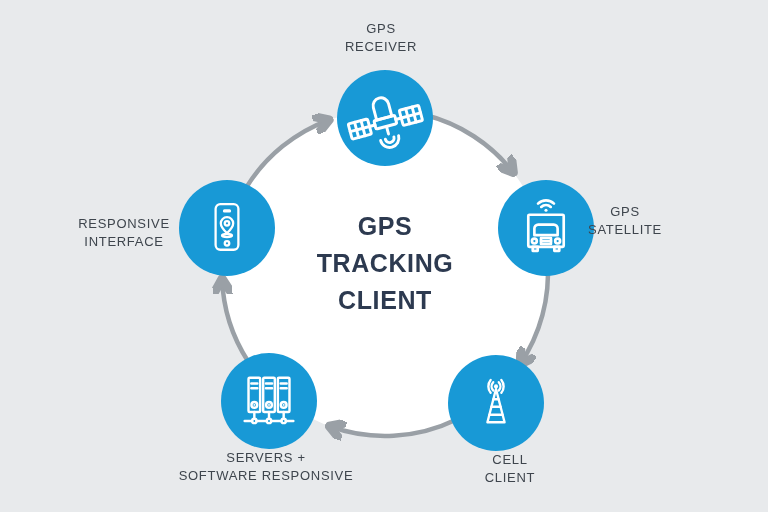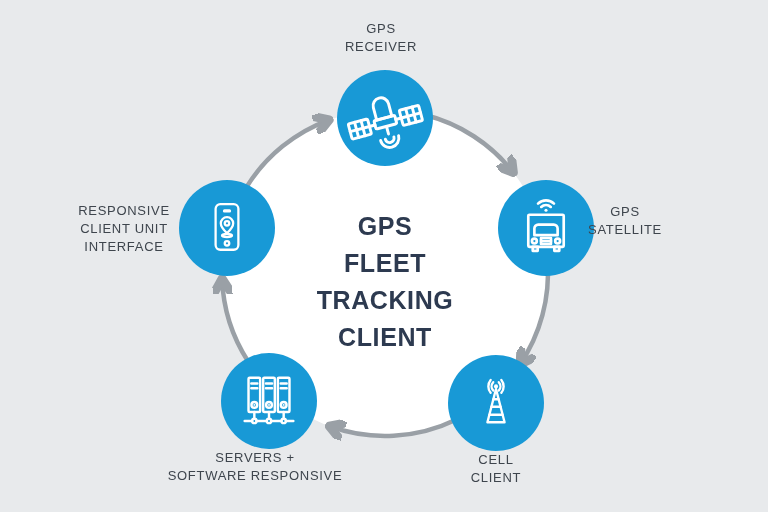--- a/index.html
+++ b/index.html
@@ -50,21 +50,20 @@
     </defs>
     <path d="M246.8,186.6 A163,163 0 0 1 329.3,119.8" marker-end="url(#arrowhead)"></path>
     <path d="M424.4,114.8 A163,163 0 0 1 513.4,172.6" marker-end="url(#arrowhead)"></path>
     <path d="M547.6,261.6 A163,163 0 0 1 520.1,364.1" marker-end="url(#arrowhead)"></path>
     <path d="M456.5,419.5 A163,163 0 0 1 329.3,426.2" marker-end="url(#arrowhead)"></path>
     <path d="M248.3,361.8 A163,163 0 0 1 222.1,278.7" marker-end="url(#arrowhead)"></path>
   </svg>
 
   <div class="diagram-title">
     <div>GPS</div>
-    <div>FLEET</div>
     <div>TRACKING</div>
     <div>CLIENT</div>
   </div>
 
   <div class="node-circle" style="left:337px;top:70px">
     <svg class="icon" width="80" height="80" viewBox="0 0 56 56" style="--sw:2.05">
       <g transform="rotate(-15 28 30)">
         <path d="M22.5,28 V19 a5.5,5.5 0 0 1 11,0 V28 Z"></path>
         <rect x="20.5" y="28" width="15" height="6" rx="1"></rect>
         <path d="M28,34 V39.5"></path>
@@ -107,21 +106,21 @@
     <svg class="icon" width="60" height="60" viewBox="0 0 56 56" style="--sw:2.2">
       <circle class="fill" cx="28" cy="12.5" r="1.9"></circle>
       <path d="M28,15 L20,46 L36,46 Z"></path>
       <path d="M25.6,24.5 H30.4 M23.8,31.5 H32.2 M21.9,39 H34.1"></path>
       <path d="M23,6.5 a9.5,9.5 0 0 0 0,12"></path>
       <path d="M25.4,8.6 a5.8,5.8 0 0 0 0,7.8"></path>
       <path d="M33,6.5 a9.5,9.5 0 0 1 0,12"></path>
       <path d="M30.6,8.6 a5.8,5.8 0 0 1 0,7.8"></path>
     </svg>
   </div>
-  <div class="node-label" style="left:496px;top:451px">
+  <div class="node-label" style="left:510px;top:451px">
     <div>CELL</div>
     <div>CLIENT</div>
   </div>
 
   <div class="node-circle" style="left:221px;top:353px">
     <svg class="icon" width="62" height="62" viewBox="0 0 56 56" style="--sw:2.2">
       <rect x="9.5" y="7" width="10.5" height="31" rx="1"></rect>
       <rect x="22.75" y="7" width="10.5" height="31" rx="1"></rect>
       <rect x="36" y="7" width="10.5" height="31" rx="1"></rect>
       <path d="M12,12.2 H17.5 M12,16.4 H17.5"></path>
@@ -133,34 +132,33 @@
         <circle class="fill" cx="28" cy="31.5" r="0.9"></circle>
       <circle cx="41.25" cy="31.5" r="2.6"></circle>
         <circle class="fill" cx="41.25" cy="31.5" r="0.9"></circle>
       <path d="M14.75,38 V44 M28,38 V44 M41.25,38 V44"></path>
       <circle cx="14.75" cy="46" r="2"></circle>
       <circle cx="28" cy="46" r="2"></circle>
       <circle cx="41.25" cy="46" r="2"></circle>
       <path d="M6,46 H12.75 M16.75,46 H26 M30,46 H39.25 M43.25,46 H50"></path>
     </svg>
   </div>
-  <div class="node-label" style="left:255px;top:449px">
+  <div class="node-label" style="left:266px;top:449px">
     <div>SERVERS +</div>
     <div>SOFTWARE RESPONSIVE</div>
   </div>
 
   <div class="node-circle" style="left:179px;top:180px">
     <svg class="icon" width="58" height="58" viewBox="0 0 56 56" style="--sw:2.2">
       <rect x="17" y="5" width="22" height="44" rx="4.5"></rect>
       <rect class="fill" x="24" y="10" width="8" height="3" rx="1.5"></rect>
       <path d="M28,33 C28,33 22,27.5 22,23.5 A6,6 0 0 1 34,23.5 C34,27.5 28,33 28,33 Z"></path>
       <circle cx="28" cy="23.5" r="2.2"></circle>
       <ellipse cx="28" cy="35.3" rx="4.8" ry="1.5"></ellipse>
       <circle cx="28" cy="42.8" r="2.2"></circle>
     </svg>
   </div>
-  <div class="node-label" style="left:124px;top:202px">
+  <div class="node-label" style="left:124px;top:215px">
     <div>RESPONSIVE</div>
-    <div>CLIENT UNIT</div>
     <div>INTERFACE</div>
   </div>
 
 </div>
 
 </body></html>

